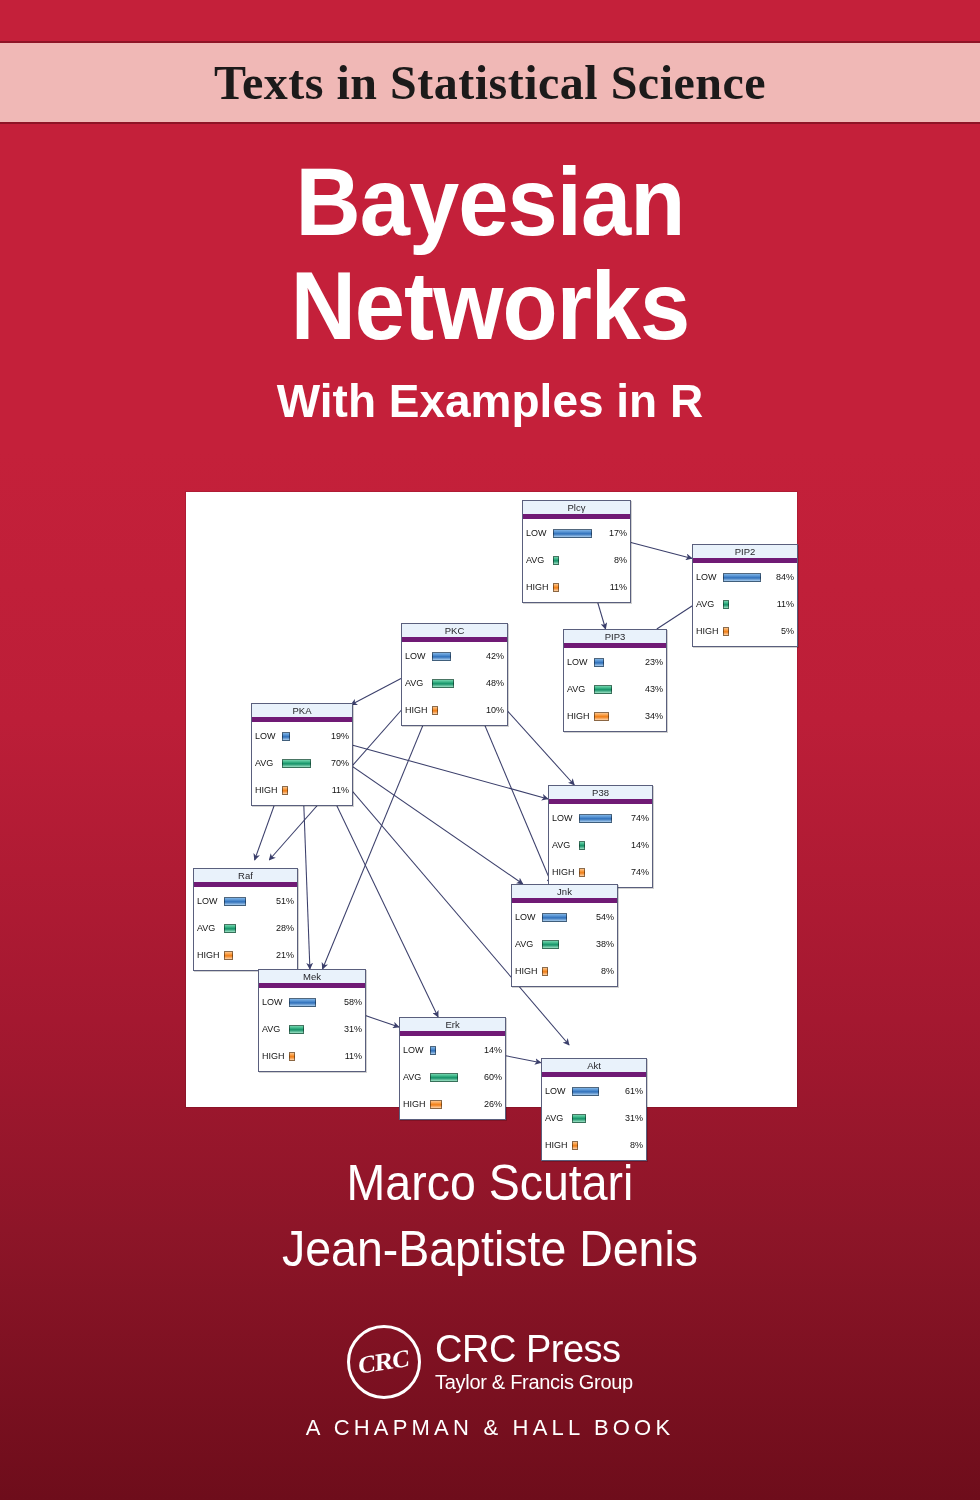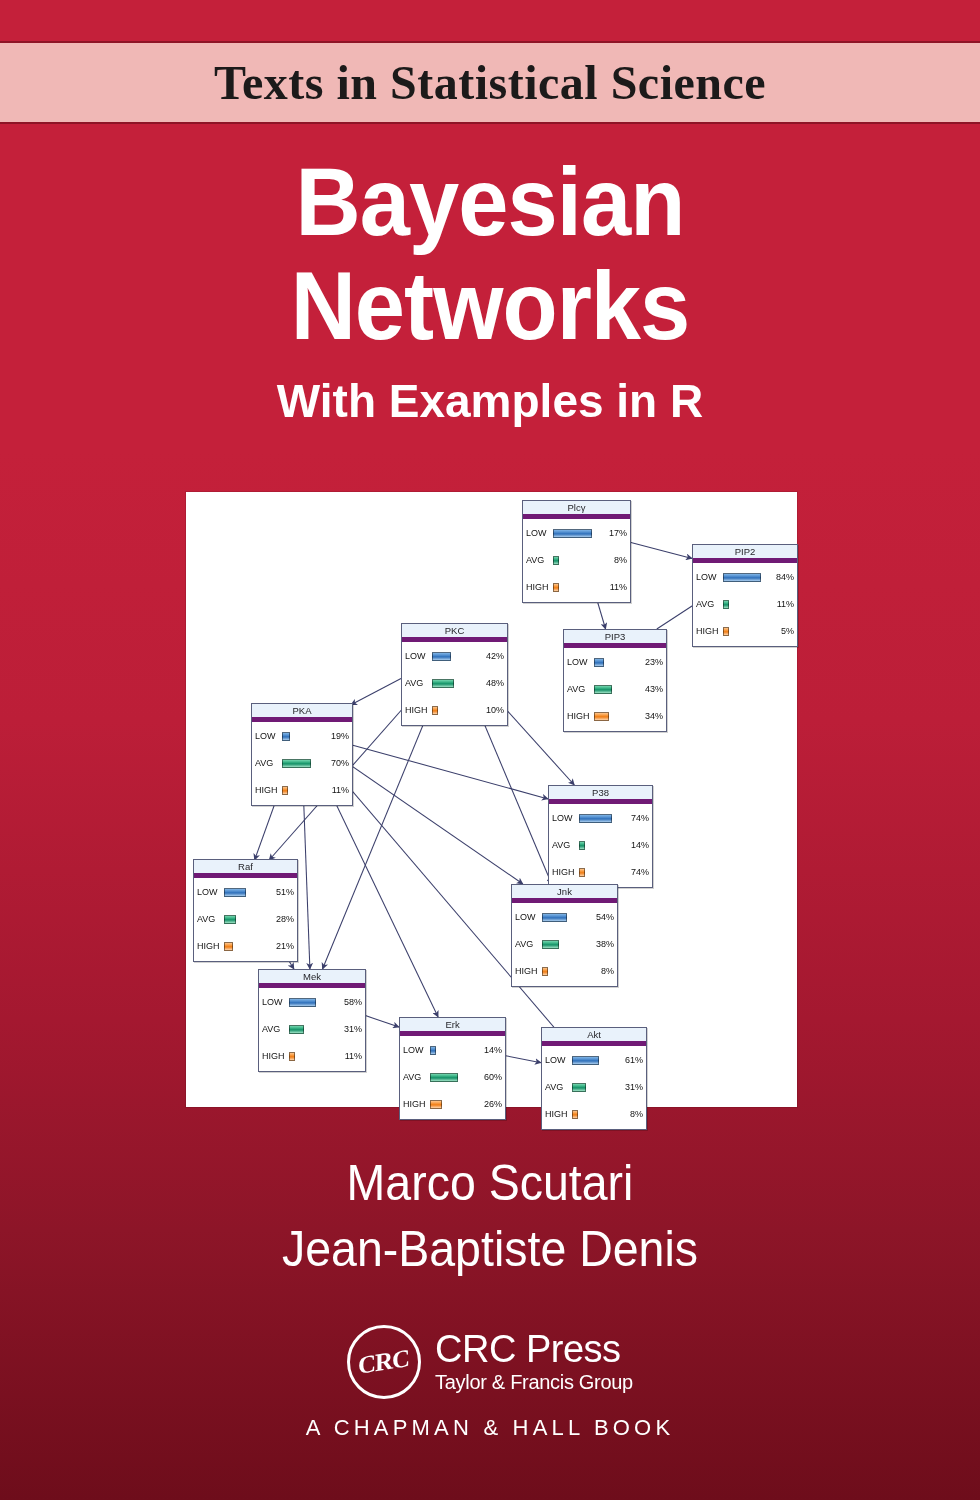--- a/index.html
+++ b/index.html
@@ -344,21 +344,21 @@
             </div>
             <div class="node-row">
               <div class="r-label">HIGH</div>
               <div class="r-bar-area">
                 <div class="r-bar bar-high" style="width: 6px;"></div>
               </div>
               <div class="r-pct" style="min-width: 24px;">74%</div>
             </div>
           </div>
         </div>
-        <div class="node" style="left: 7px; top: 367px; width: 103px;">
+        <div class="node" style="left: 7px; top: 376px; width: 103px;">
           <div class="node-title">Raf</div>
           <div class="node-rows">
             <div class="node-row">
               <div class="r-label">LOW</div>
               <div class="r-bar-area">
                 <div class="r-bar bar-low" style="width: 22px;"></div>
               </div>
               <div class="r-pct" style="min-width: 24px;">51%</div>
             </div>
             <div class="node-row">
@@ -448,21 +448,21 @@
             </div>
             <div class="node-row">
               <div class="r-label">HIGH</div>
               <div class="r-bar-area">
                 <div class="r-bar bar-high" style="width: 12px;"></div>
               </div>
               <div class="r-pct" style="min-width: 24px;">26%</div>
             </div>
           </div>
         </div>
-        <div class="node" style="left: 355px; top: 535px; width: 104px;">
+        <div class="node" style="left: 355px; top: 566px; width: 104px;">
           <div class="node-title">Akt</div>
           <div class="node-rows">
             <div class="node-row">
               <div class="r-label">LOW</div>
               <div class="r-bar-area">
                 <div class="r-bar bar-low" style="width: 27px;"></div>
               </div>
               <div class="r-pct" style="min-width: 24px;">61%</div>
             </div>
             <div class="node-row">

